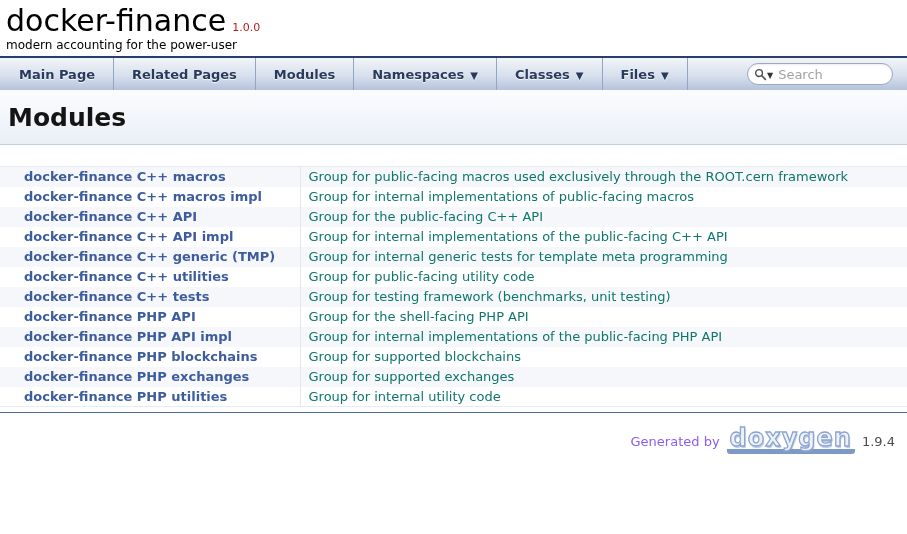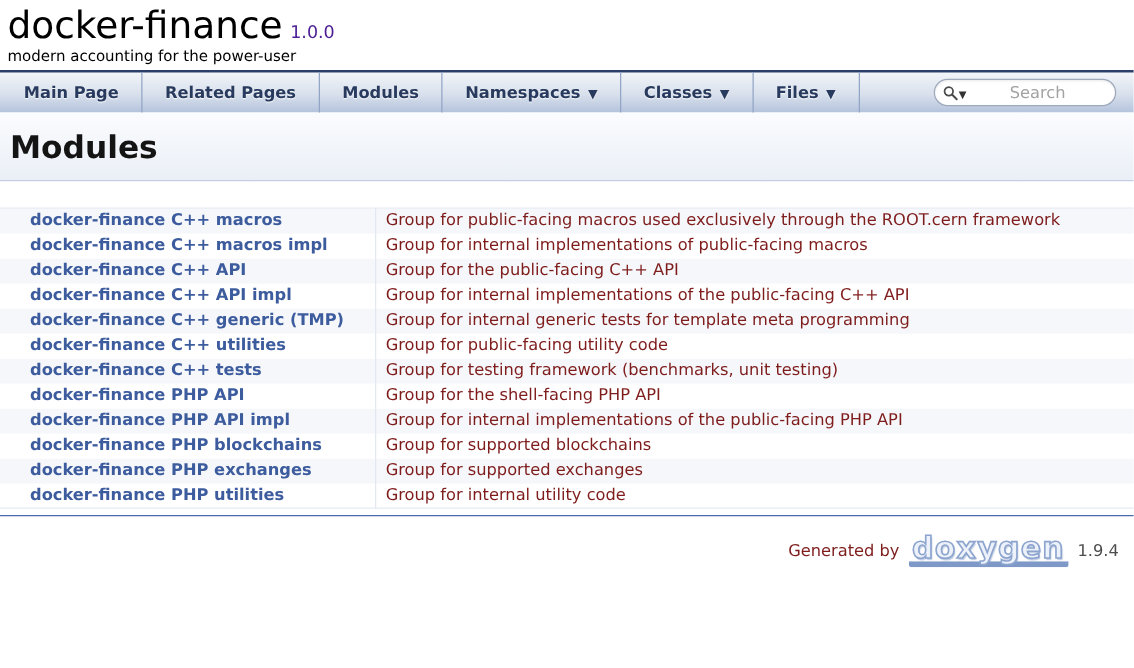--- a/index.html
+++ b/index.html
@@ -5,21 +5,21 @@
   * { box-sizing: border-box; }
   html,body { margin:0; padding:0; background:#ffffff; }
   body {
     font-family: "DejaVu Sans", "Liberation Sans", sans-serif;
     font-size: 13px; color:#000; width: 907px;
   }
 
   
   #titlearea { padding: 5px 0 4px 6px; }
   #projectname { font-size: 30px; line-height: 32px; color:#000; }
-  #projectnumber { font-size: 14px; margin-left: 6px; color:#4c1d95; }
+  #projectnumber { font-size: 11px; margin-left: 6px; color:#b91c1c; }
   #projectbrief { font-size: 12px; margin-top: 1px; color:#000; }
 
   
   .tabs {
     display: flex; align-items: stretch;
     height: 34px;
     border-top: 2px solid #2B4069;
     background: linear-gradient(to bottom, #F2F5F9 0%, #D8E0EC 55%, #B4C3DC 100%);
   }
   .tab {
@@ -37,21 +37,21 @@
     display: flex; align-items: center;
     width: 146px; height: 22px;
     background: #fff; border: 1px solid #9FA9BC; border-radius: 12px;
     padding: 0 8px 0 6px;
     box-shadow: inset 0 1px 2px rgba(0,0,0,0.08);
   }
   .searchbox .mag { display:flex; align-items:center; cursor:pointer; }
   .searchbox .caret { font-size:8px; color:#333; margin:2px 3px 0 0; cursor:pointer; }
   .searchbox input {
     border: none; outline: none; flex: 1; min-width: 0;
-    font-family: inherit; font-size: 13px; color:#333; background: transparent; text-align: center;
+    font-family: inherit; font-size: 13px; color:#333; background: transparent;
   }
   .searchbox input::placeholder { color: #A3A3A3; }
 
   
   .header {
     background: linear-gradient(to bottom, #FBFCFE, #EAEFF7);
     border-bottom: 1px solid #C4CFE5;
     padding: 1px 0;
   }
   .header .title {
@@ -70,30 +70,30 @@
   }
   table.directory tr { height: 20px; padding-left: 20px; }
   table.directory tr:nth-child(odd) { background: #F5F7FA; }
   table.directory tr:nth-child(even) { background: #FFFFFF; }
   td.entry { width: 300px; padding: 1px 4px 1px 24px; white-space: nowrap; }
   td.entry a {
     font-weight: bold; color: #3D5C9E; text-decoration: none; cursor: pointer;
   }
   td.desc {
     border-left: 1px solid #E3E7EF;
-    padding: 1px 4px 1px 8px; color:#7f1d1d;
+    padding: 1px 4px 1px 8px; color:#0f766e;
   }
 
   
   hr.footer-rule { border: 0; border-top: 1px solid #4A6AAA; margin: 5px 0 0 0; }
   .footer {
     display: flex; justify-content: flex-end; align-items: center;
     gap: 7px; padding: 15px 12px 0 0; font-size: 13px;
   }
-  .footer .genby { color: #7f1d1d; }
+  .footer .genby { color: #8b5cf6; }
   .footer .version { color: #4D4D4D; }
   .doxylogo {
     display: inline-block;
     font-weight: bold; font-size: 24px; line-height: 20px;
     letter-spacing: 1px; color: #EDF2FA;
     -webkit-text-stroke: 1.3px #8CA4CE;
     text-shadow: 1px 2px 1px rgba(130,155,200,0.55);
     border-bottom: 5px solid #7E99C7;
     border-radius: 3px; padding: 0 3px 1px 3px;
     cursor: pointer;

